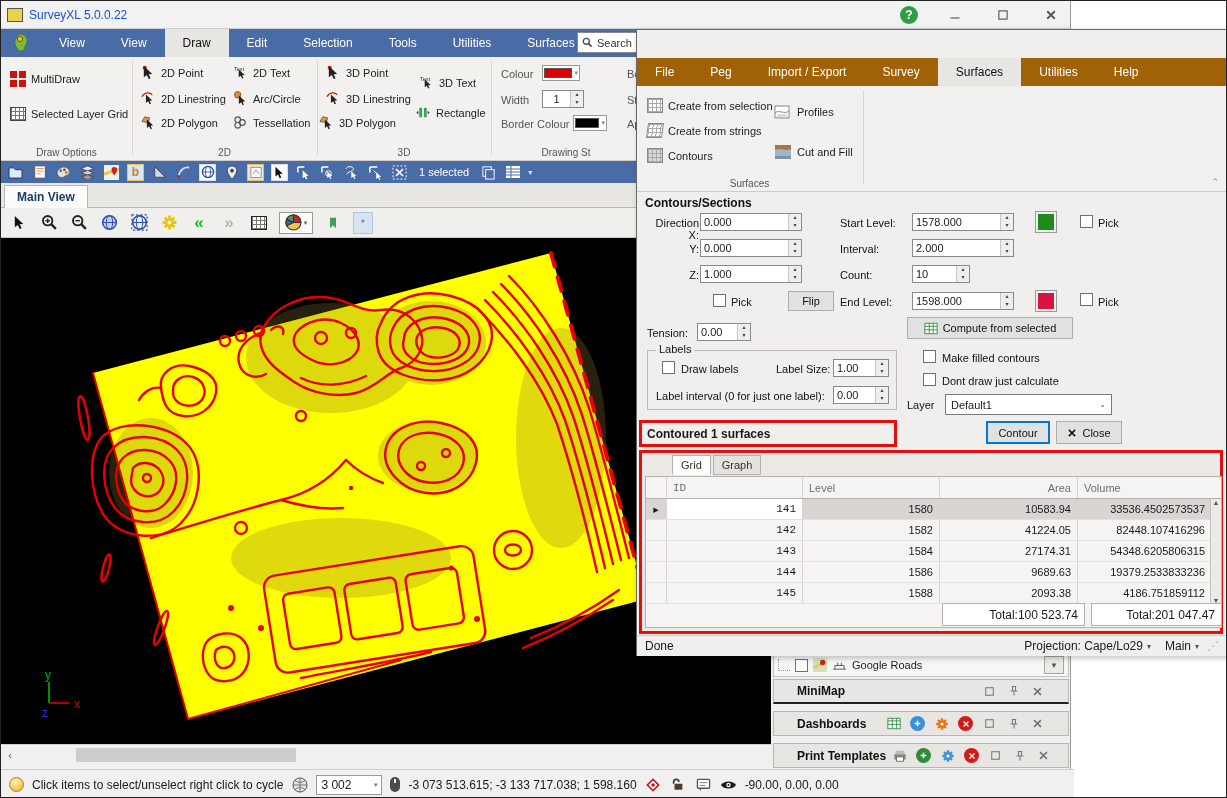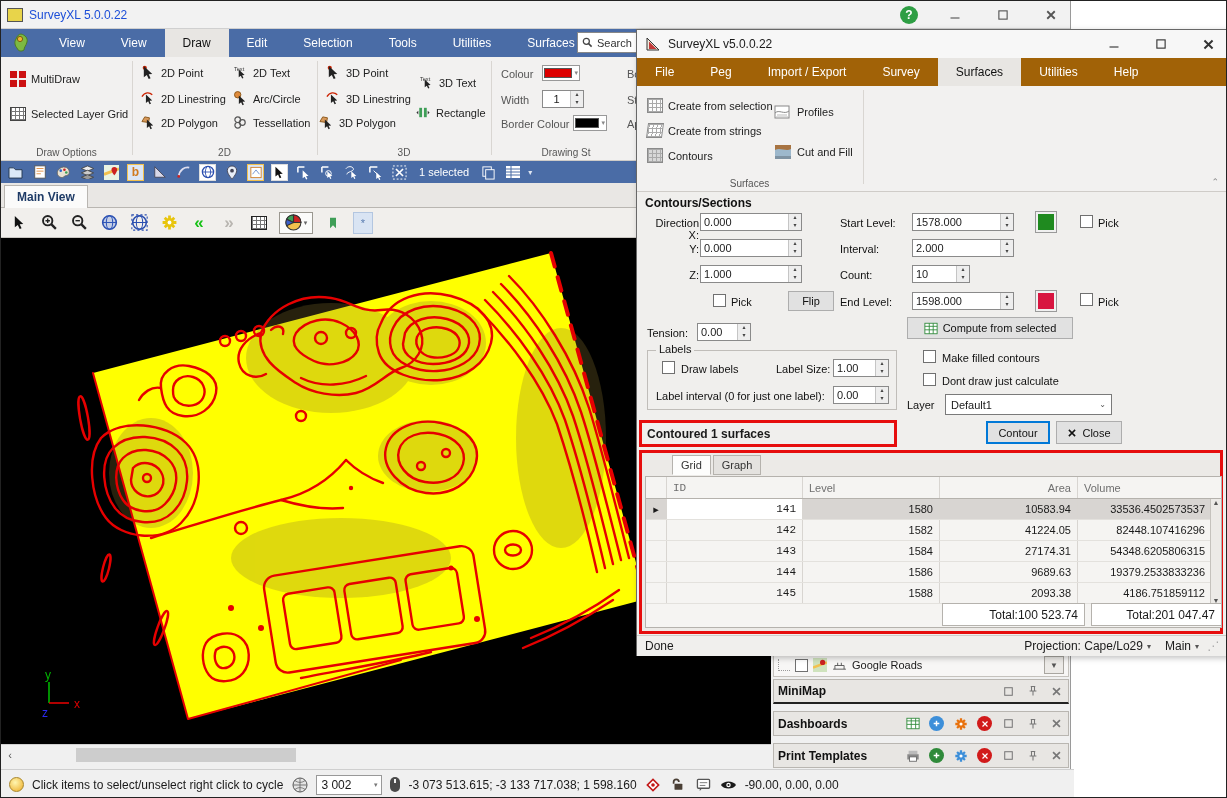--- a/index.html
+++ b/index.html
@@ -50,21 +50,21 @@
   .piebox{width:34px;height:22px;border:1px solid #9a978f;background:#fbfbfa;display:flex;align-items:center;justify-content:center;gap:2px;}
   .starbtn{width:20px;height:22px;background:#d9e4f3;border:1px solid #b3c6e0;color:#5a7cb0;display:flex;align-items:center;justify-content:center;}
   
   .map{left:0;top:237px;width:770px;height:506px;background:#000;}
   .hscroll{left:0;top:743px;width:770px;height:20px;background:#f0f0f0;border-top:1px solid #d0d0d0;display:flex;align-items:center;}
   .hthumb{position:absolute;left:75px;top:3px;width:220px;height:14px;background:#cdcdcd;}
   .harrow{width:18px;text-align:center;color:#555;font-size:11px;}
   
   .sidepanels{left:772px;top:652px;width:296px;height:116px;}
   .panelbar{position:absolute;left:0;width:296px;height:25px;background:#e8e6e3;border:1px solid #b9b6b1;
-            display:flex;align-items:center;padding:0 4px;gap:6px;}
+            display:flex;align-items:center;padding:0 23px;gap:6px;}
   .panel-title{font-weight:bold;font-size:12px;color:#111;flex:none;}
   .panel-icons{margin-left:auto;display:flex;align-items:center;gap:9px;}
   .pico{width:15px;height:15px;display:flex;align-items:center;justify-content:center;color:#777;}
   .circle-btn{width:15px;height:15px;border-radius:50%;display:flex;align-items:center;justify-content:center;color:#fff;font-size:10px;font-weight:bold;}
   .treerow{position:absolute;left:0;top:0;width:296px;height:24px;background:#f7f6f5;border:1px solid #c5c2bd;
            display:flex;align-items:center;gap:5px;padding:0 4px;}
   .ddbtn{margin-left:auto;width:20px;height:18px;border:1px solid #a9a6a0;background:#eceae7;display:flex;align-items:center;justify-content:center;color:#555;font-size:8px;}
   
   .statusbar{left:0;top:768px;width:1073px;height:30px;background:#f0f0f0;border-top:1px solid #cfcfcf;
              display:flex;align-items:center;gap:8px;padding:0 8px;font-size:12px;color:#1a1a1a;}
@@ -784,44 +784,20 @@
           <path d="M1,6 C4,1 14,1 17,6 C14,11 4,11 1,6 Z" fill="#1a1a1a"></path>
           <circle cx="9" cy="6" r="2.4" fill="#fff"></circle>
           <circle cx="9" cy="6" r="1.1" fill="#1a1a1a"></circle>
         </svg>
       </span>
     <span>-90.00, 0.00, 0.00</span>
   </div>
 </div>
 
 <div class="abs" id="dialog">
-  <div class="abs d-titlebar">
-    <svg class="icon" width="16" height="14" viewBox="0 0 16 14">
-        <path d="M2,13 L14,13 L2,1 Z" fill="#f0eadd" stroke="#333"></path>
-        <path d="M4,12 L11.5,12 L4,4.5 Z" fill="#c23a3a"></path>
-      </svg>
-    <span style="font-size:12px">SurveyXL v5.0.0.22</span>
-    <span style="margin-left:auto;display:flex;gap:25px;align-items:center">
-      <span class="ctrl">
-          <svg class="icon" width="12" height="12" viewBox="0 0 16 16">
-            <path d="M2,12 H14" stroke="#333" stroke-width="1.5"></path>
-          </svg>
-        </span>
-      <span class="ctrl">
-          <svg class="icon" width="12" height="12" viewBox="0 0 16 16">
-            <rect x="2.5" y="2.5" width="11" height="11" fill="none" stroke="#333" stroke-width="1.5"></rect>
-          </svg>
-        </span>
-      <span class="ctrl">
-          <svg class="icon" width="13" height="13" viewBox="0 0 16 16">
-            <use href="#sym-x" style="color:#333"></use>
-          </svg>
-        </span>
-    </span>
-  </div>
 
   <div class="abs d-menubar">
     <span class="menu-tab">File</span>
     <span class="menu-tab">Peg</span>
     <span class="menu-tab">Import / Export</span>
     <span class="menu-tab">Survey</span>
     <span class="menu-tab active">Surfaces</span>
     <span class="menu-tab">Utilities</span>
     <span class="menu-tab">Help</span>
   </div>

